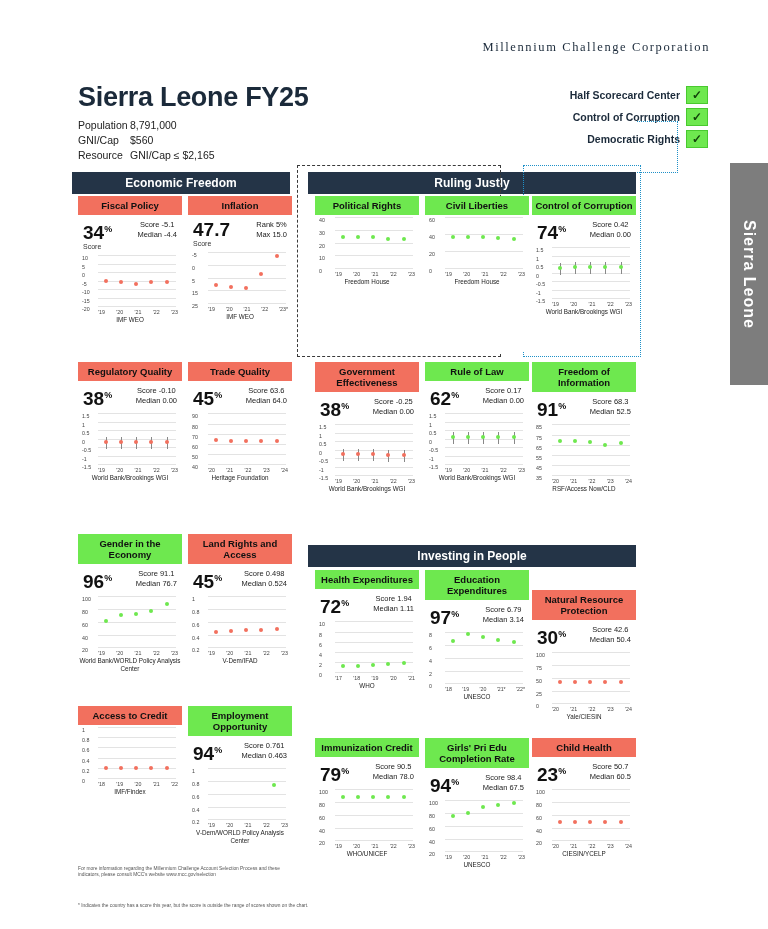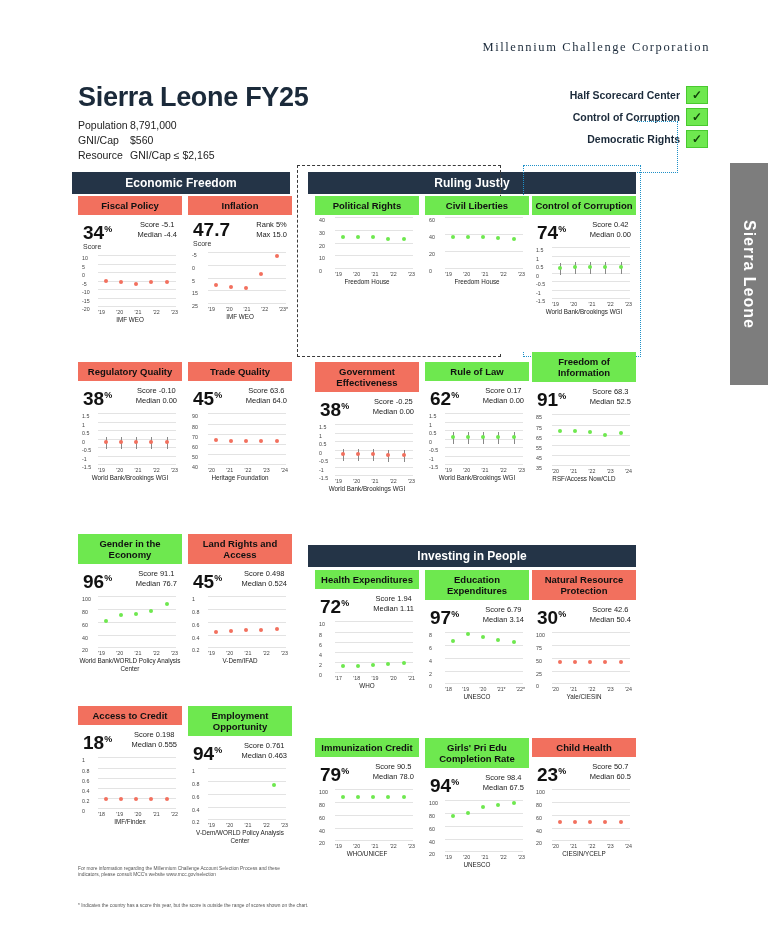--- a/index.html
+++ b/index.html
@@ -496,21 +496,21 @@
         <div class="xticks">
           <span>'19</span>
           <span>'20</span>
           <span>'21</span>
           <span>'22</span>
           <span>'23</span>
         </div>
       </div>
       <div class="axis-label">World Bank/Brookings WGI</div>
     </div>
-    <div class="card" style="left: 532px; top: 352px; width: 104px; height: 166px;">
+    <div class="card" style="left: 532px; top: 362px; width: 104px; height: 166px;">
       <div class="hdr green">Freedom of Information</div>
       <div class="scorebox">
         <div>
           <div class="big">91<span class="pct">%</span></div>
         </div>
         <div class="right">
           <div>Score 68.3</div>
           <div>Median 52.5</div>
         </div>
       </div>
@@ -617,29 +617,20 @@
           <span>'20</span>
           <span>'21</span>
           <span>'22</span>
           <span>'23</span>
         </div>
       </div>
       <div class="axis-label">V-Dem/IFAD</div>
     </div>
     <div class="card" style="left: 78px; top: 706px; width: 104px; height: 160px;">
       <div class="hdr red">Access to Credit</div>
-      <div class="scorebox">
-        <div>
-          <div class="big">18<span class="pct">%</span></div>
-        </div>
-        <div class="right">
-          <div>Score 0.198</div>
-          <div>Median 0.555</div>
-        </div>
-      </div>
       <div class="plot">
         <div class="ytick" style="top: 2px;">1</div>
         <div class="ytick" style="top: 12.2px;">0.8</div>
         <div class="ytick" style="top: 22.4px;">0.6</div>
         <div class="ytick" style="top: 32.6px;">0.4</div>
         <div class="ytick" style="top: 42.8px;">0.2</div>
         <div class="ytick" style="top: 53px;">0</div>
         <div class="plotarea">
           <div style="position: absolute; left: 0px; right: 0px; top: 0px; height: 1px; background: rgb(227, 227, 227);"></div>
           <div style="position: absolute; left: 0px; right: 0px; top: 10.2px; height: 1px; background: rgb(227, 227, 227);"></div>
@@ -771,21 +762,21 @@
         <div class="xticks">
           <span>'18</span>
           <span>'19</span>
           <span>'20</span>
           <span>'21*</span>
           <span>'22*</span>
         </div>
       </div>
       <div class="axis-label">UNESCO</div>
     </div>
-    <div class="card" style="left: 532px; top: 570px; width: 104px; height: 166px;">
+    <div class="card" style="left: 532px; top: 590px; width: 104px; height: 166px;">
       <div class="hdr red">Natural Resource Protection</div>
       <div class="scorebox">
         <div>
           <div class="big">30<span class="pct">%</span></div>
         </div>
         <div class="right">
           <div>Score 42.6</div>
           <div>Median 50.4</div>
         </div>
       </div>

